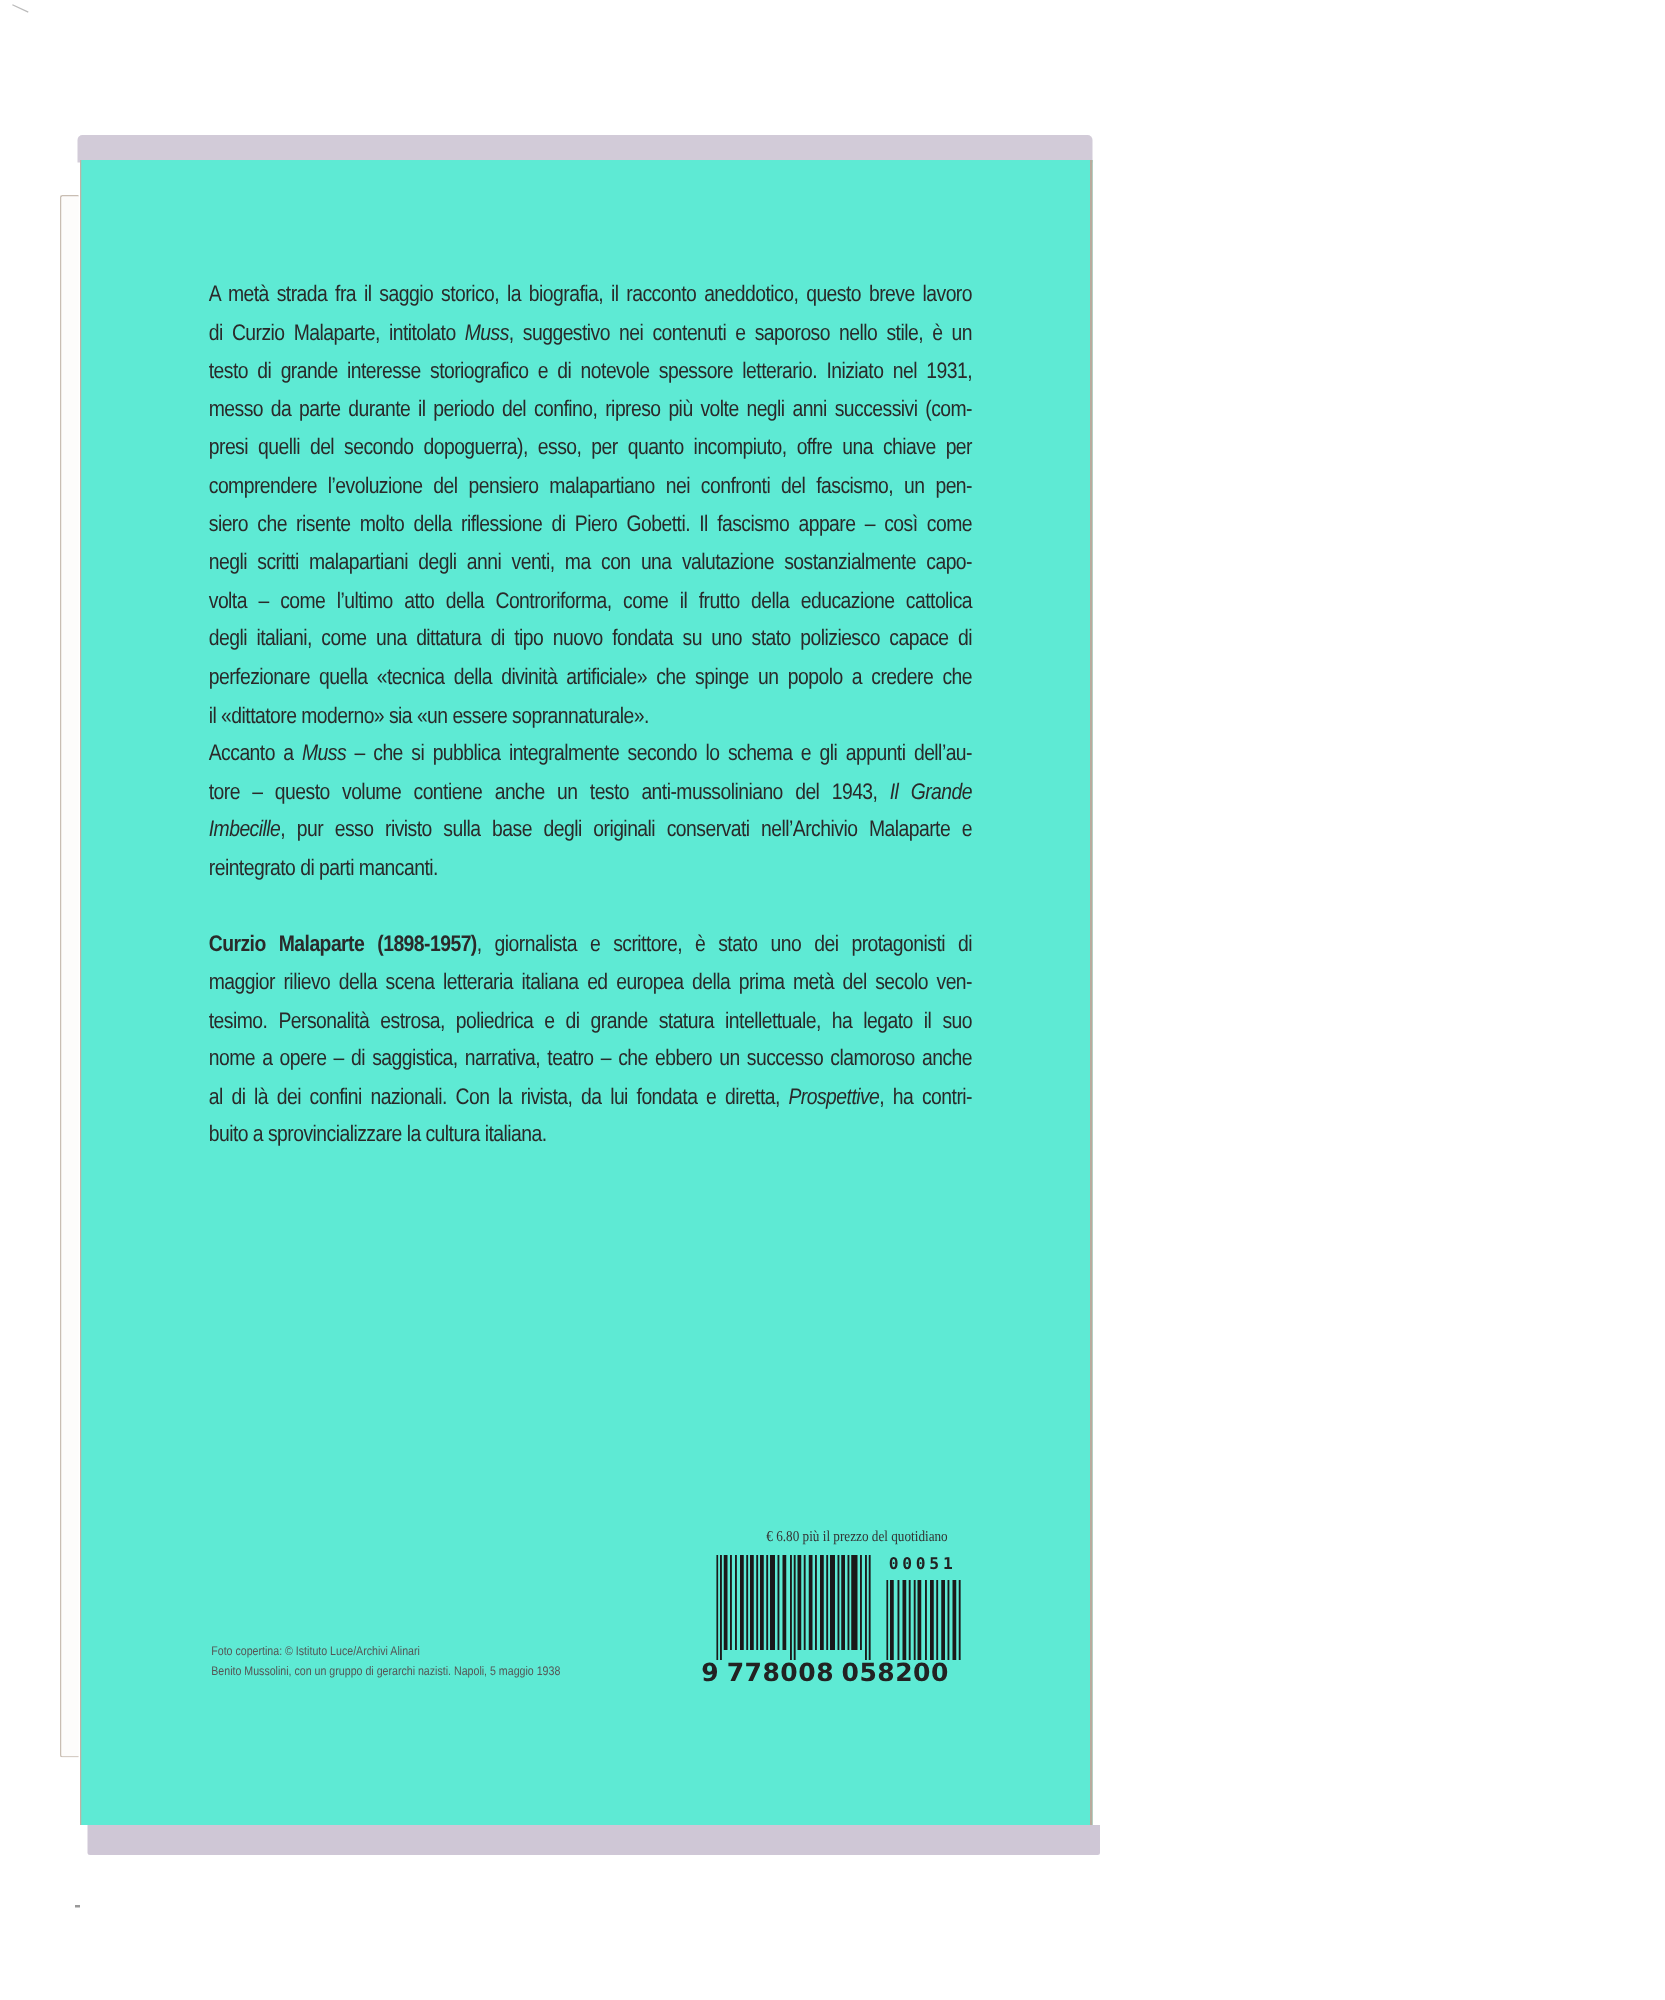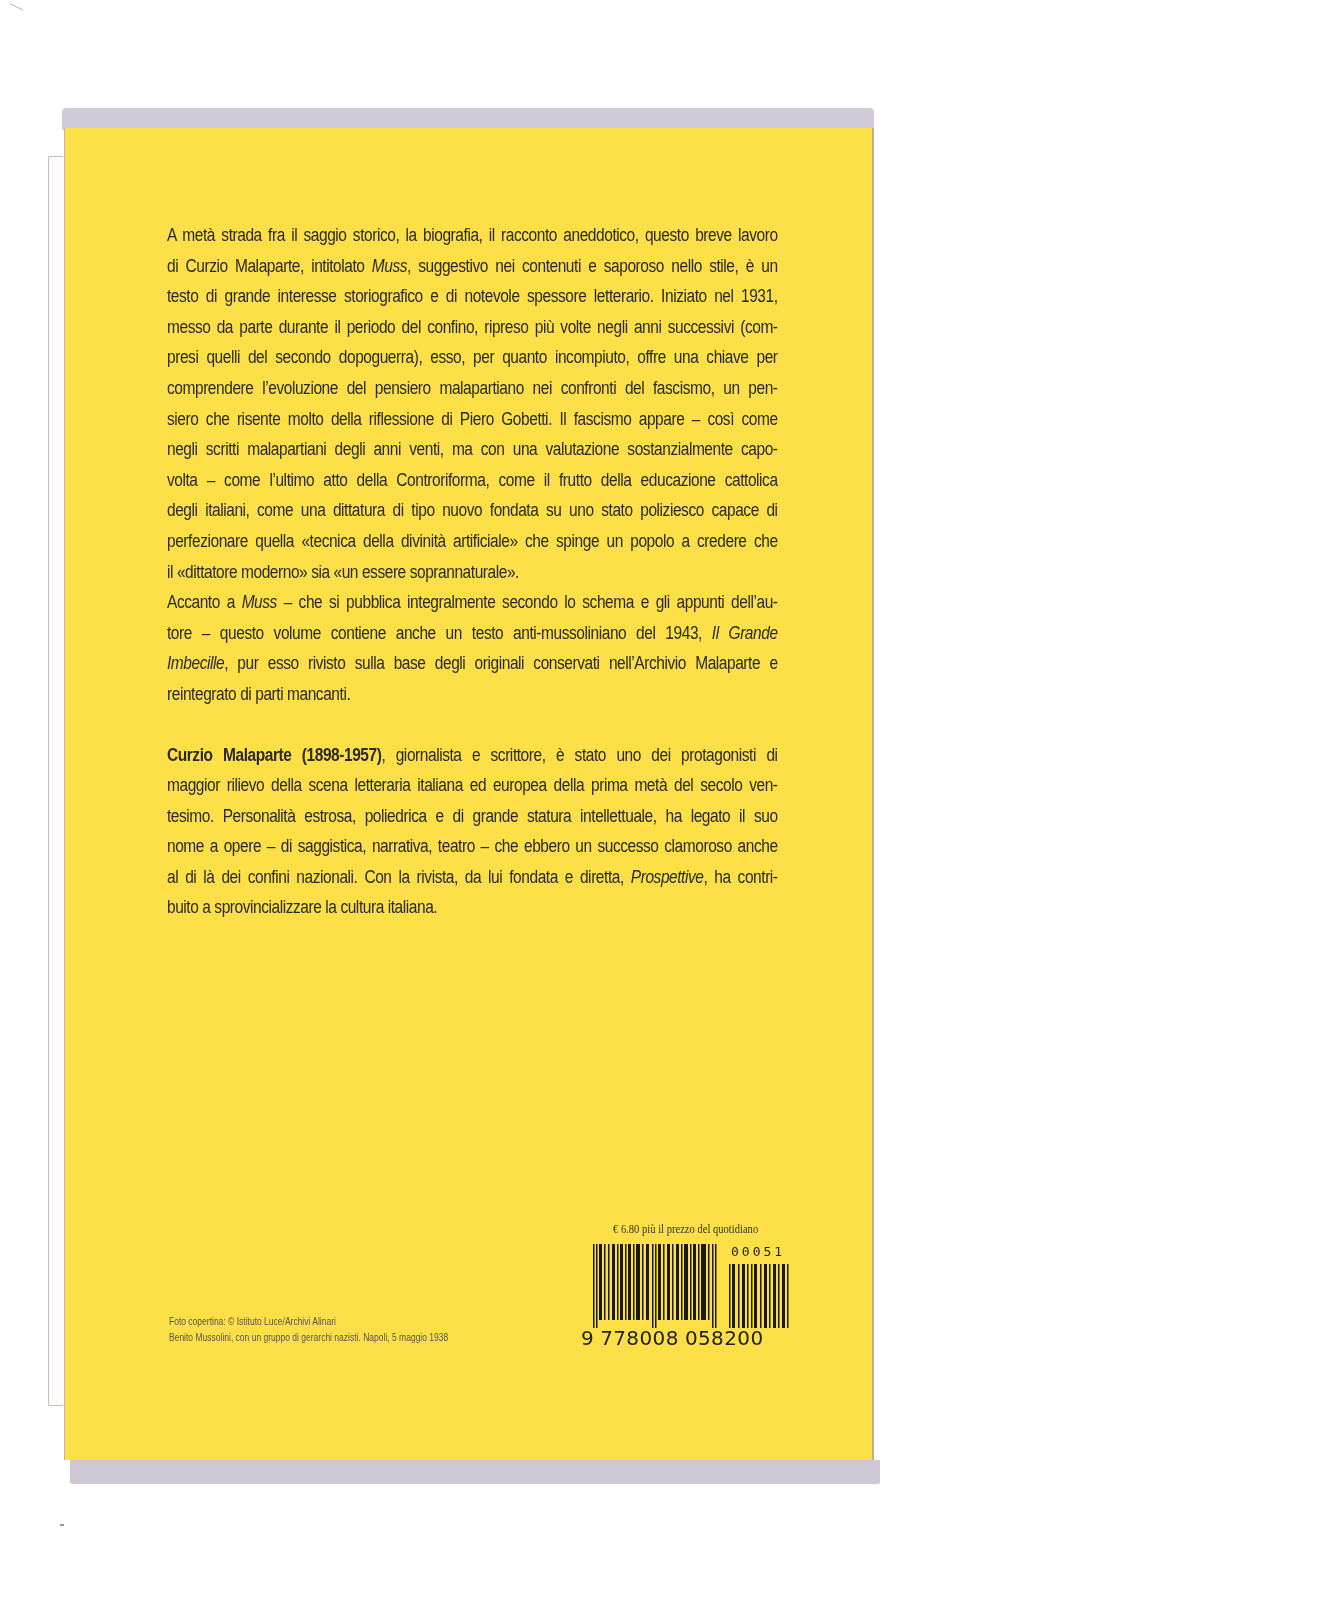--- a/index.html
+++ b/index.html
@@ -56,21 +56,21 @@
       height: 24px;
       background: #cfc7d6;
       border-radius: 0 0 2px 2px;
     }
     .page-face {
       position: absolute;
       left: 2px;
       top: 20px;
       width: 810px;
       height: 1332px;
-      background: #fde047;
+      background: #5eead4;
       border-left: 1px solid #bfb2a6;
       border-right: 2px solid #b9aa9c;
       box-sizing: border-box;
     }
     .spine-edge {
       position: absolute;
       left: -14px;
       top: 48px;
       width: 14px;
       height: 1248px;
@@ -135,24 +135,25 @@
       top: 1094px;
       font-size: 12px;
       color: #333;
       white-space: nowrap;
       transform: scaleX(0.88);
       transform-origin: left top;
       font-family: "Liberation Serif", serif;
     }
     .barcode-wrap {
       position: absolute;
-      left: 528px;
+      left: 508px;
       top: 1116px;
       width: 200px;
       height: 104px;
+      font-weight: bold;
     }
     .barcode-main {
       position: absolute;
       left: 0;
       top: 0;
       width: 126px;
       height: 84px;
     }
     .barcode-addon {
       position: absolute;

